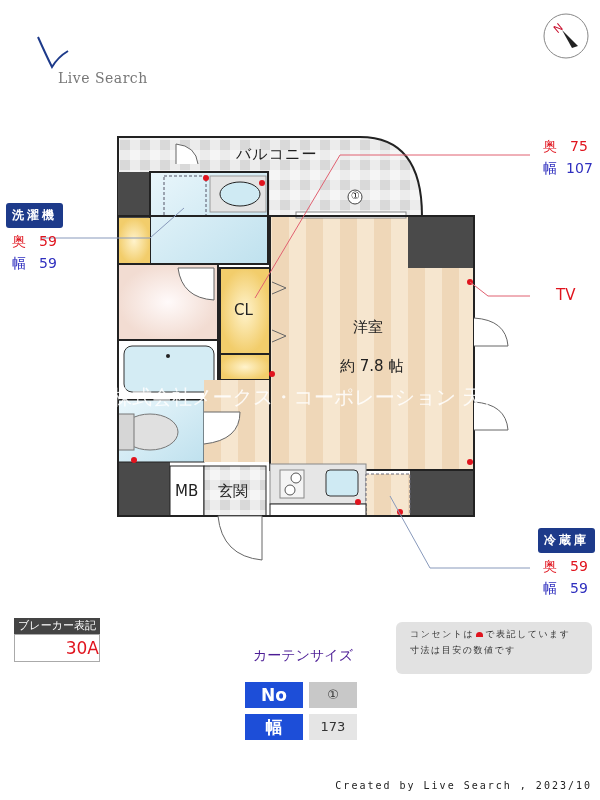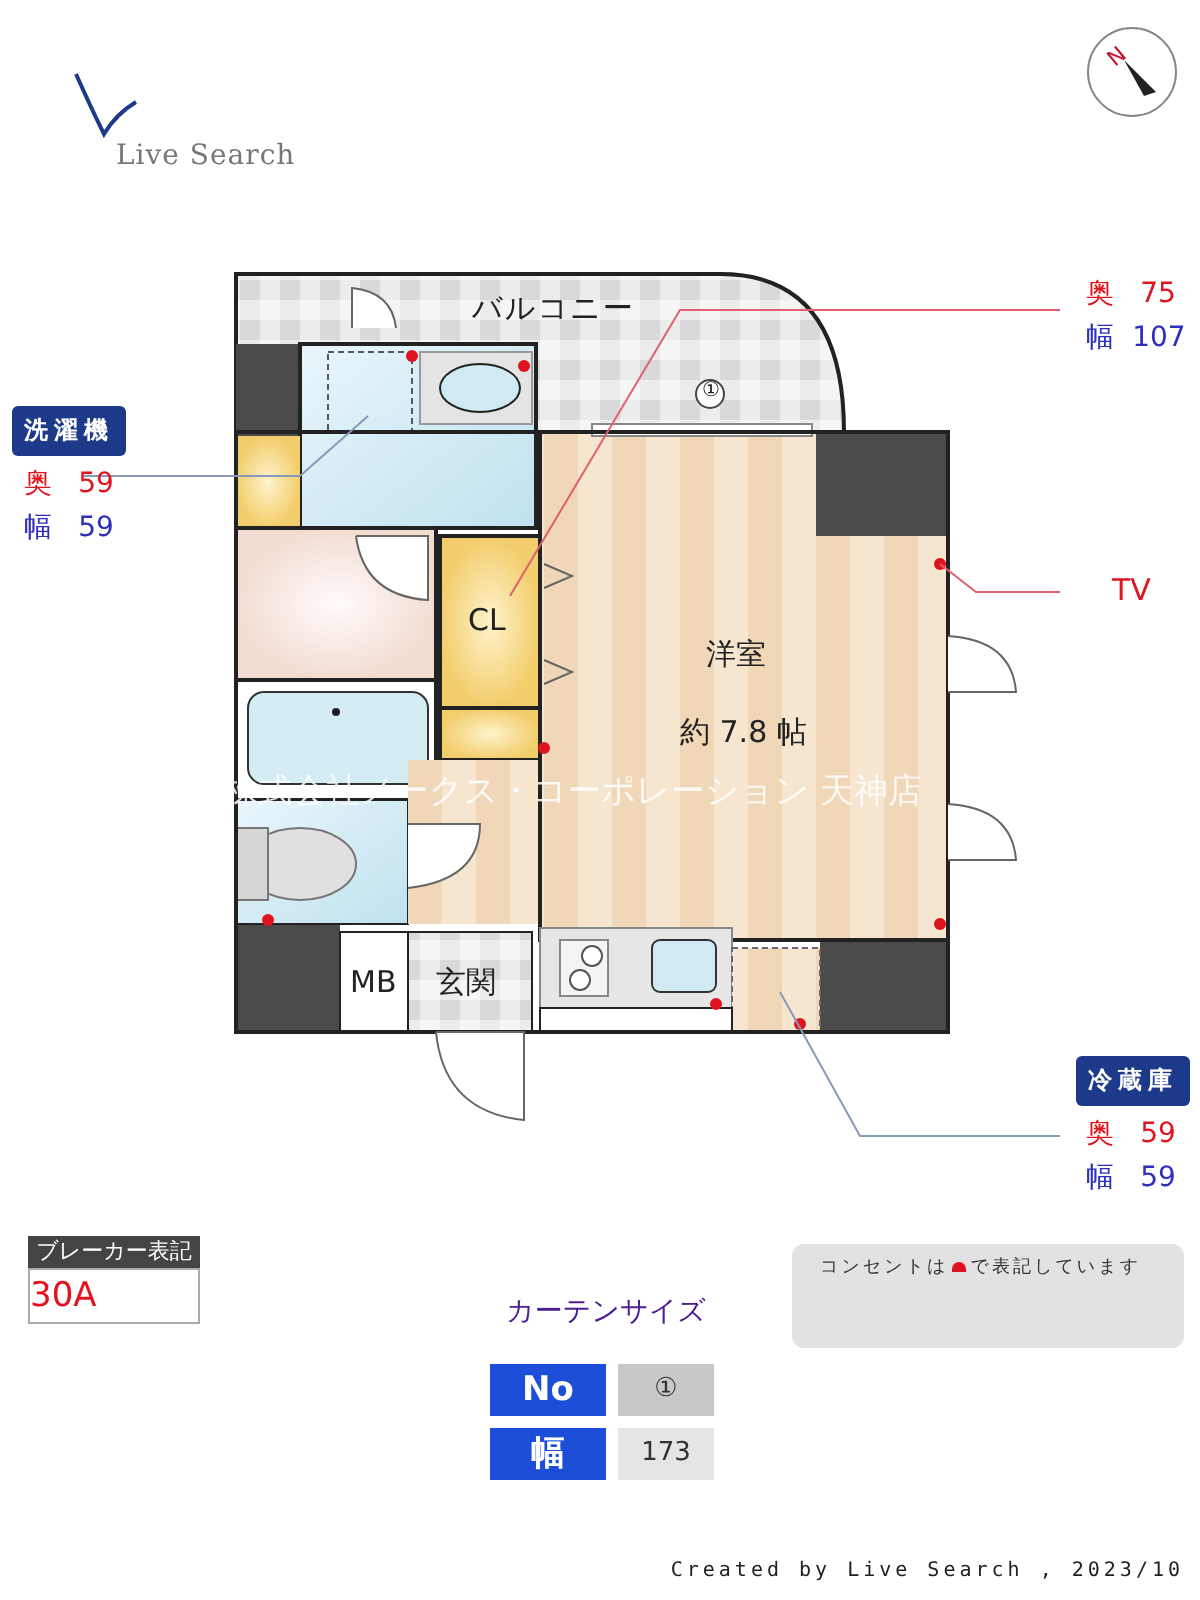--- a/index.html
+++ b/index.html
@@ -4,29 +4,29 @@
 <style>
   html,body{margin:0;padding:0;background:#fff;}
   body{width:600px;height:800px;position:relative;overflow:hidden;font-family:"DejaVu Sans","Liberation Sans",sans-serif;}
   .abs{position:absolute;}
   .logo-text{left:22px;top:70px;font-family:"DejaVu Serif","Liberation Serif",serif;font-size:14px;color:#777;letter-spacing:0.5px;margin-left:36px;}
   .label-badge{background:#1d3a8a;color:#fff;font-size:12px;font-weight:bold;letter-spacing:3px;padding:4px 6px;border-radius:3px;}
   .dim-red{color:#e0141e;font-size:14px;}
   .dim-blue{color:#2f2fbf;font-size:14px;}
   .room-text{font-size:15px;color:#222;}
   .breaker-head{left:14px;top:618px;width:86px;height:16px;background:#444;color:#fff;font-size:11px;text-align:center;line-height:16px;}
-  .breaker-val{left:14px;top:634px;width:84px;height:26px;border:1px solid #aaa;color:#e0141e;font-size:17px;text-align:left;line-height:26px;}
+  .breaker-val{left:14px;top:634px;width:84px;height:26px;border:1px solid #aaa;color:#e0141e;font-size:17px;text-align:right;line-height:26px;}
   .note-box{left:396px;top:622px;width:196px;height:52px;background:#e2e2e2;border-radius:6px;font-size:9px;color:#333;letter-spacing:1.5px;padding:0 0 0 14px;box-sizing:border-box;}
   .note-line{height:16px;line-height:16px;}
   .curtain-title{left:253px;top:647px;font-size:14px;color:#4c1d95;}
   .ct-head{background:#1d4ed8;color:#fff;font-size:17px;font-weight:bold;text-align:center;line-height:26px;width:58px;height:26px;}
   .ct-val{background:#e5e5e5;color:#333;font-size:13px;text-align:center;line-height:26px;width:48px;height:26px;}
   .ct-val.grey{background:#c8c8c8;}
   .footer{right:8px;top:780px;font-family:"DejaVu Sans Mono","Liberation Mono",monospace;font-size:10px;color:#222;letter-spacing:2px;}
-  .watermark{left:112px;top:384px;font-size:17px;color:rgba(255,255,255,0.85);white-space:nowrap;}
+  .watermark{left:112px;top:384px;font-size:20px;color:rgba(255,255,255,0.85);white-space:nowrap;}
 </style>
 </head>
 <body>
 
 <svg class="abs" style="left:30px;top:35px" width="50" height="40">
   <path d="M8,2 Q16,20 22,32 Q28,22 38,16" stroke="#1d3a8a" stroke-width="2" fill="none"></path>
 </svg>
 <div class="abs logo-text">Live Search</div>
 
 <svg class="abs" style="left:542px;top:12px" width="48" height="48">
@@ -175,20 +175,21 @@
   <span class="dim-blue" style="margin-left:8px">59</span>
 </div>
 
 <div class="abs breaker-head">ブレーカー表記</div>
 <div class="abs breaker-val">30A</div>
 
 <div class="abs note-box">
   <div class="note-line" style="margin-top:4px">
     <span>コンセントは</span><span style="display:inline-block;width:7px;height:5px;background:#e0141e;border-radius:4px 4px 0 0;margin:0 2px"></span><span>で表記しています</span>
   </div>
+  <div class="note-line">寸法は目安の数値です</div>
 </div>
 
 <div class="abs curtain-title">カーテンサイズ</div>
 <div class="abs" style="left:245px;top:682px">
   <div style="display:flex;gap:6px;margin-bottom:6px">
     <div class="ct-head">No</div>
     <div class="ct-val grey">①</div>
   </div>
   <div style="display:flex;gap:6px;margin-bottom:6px">
     <div class="ct-head">幅</div>

